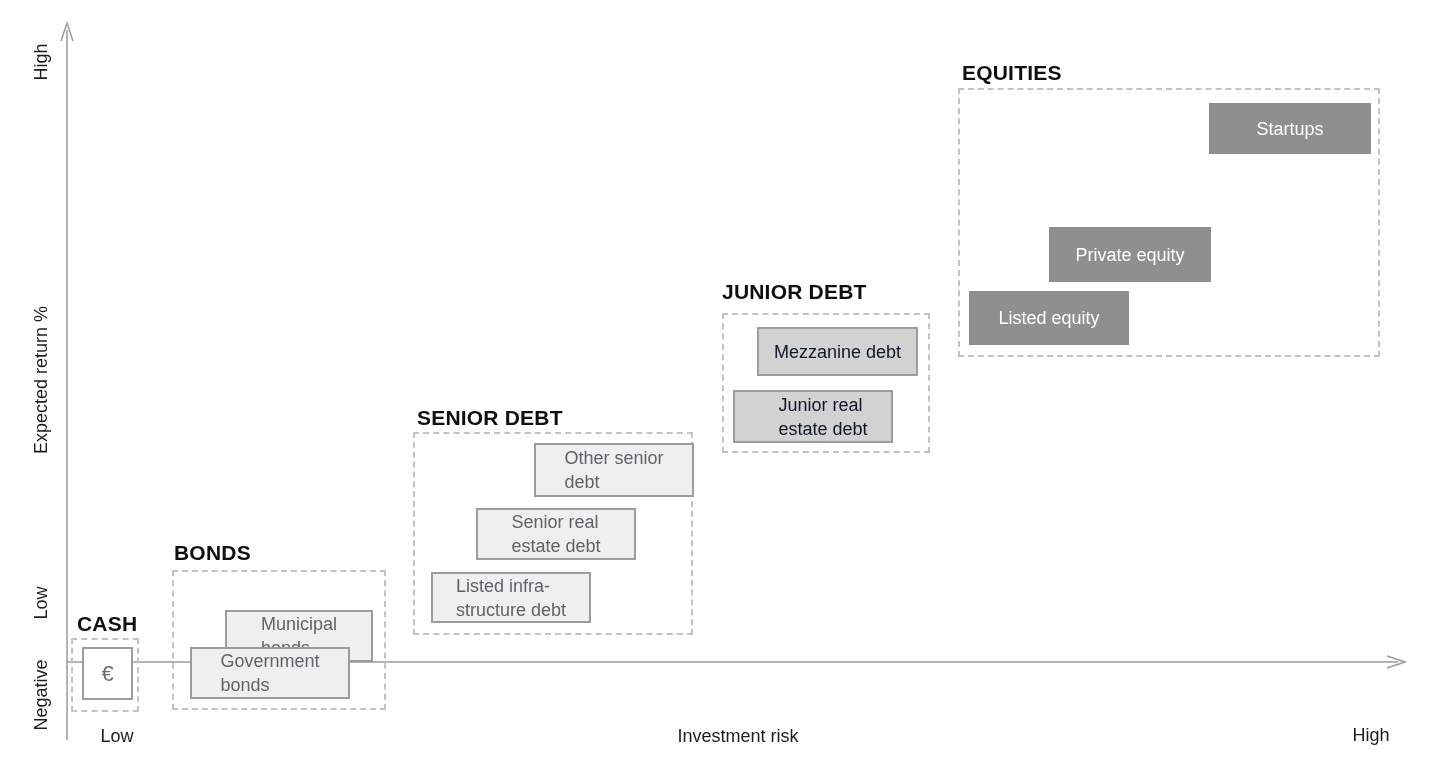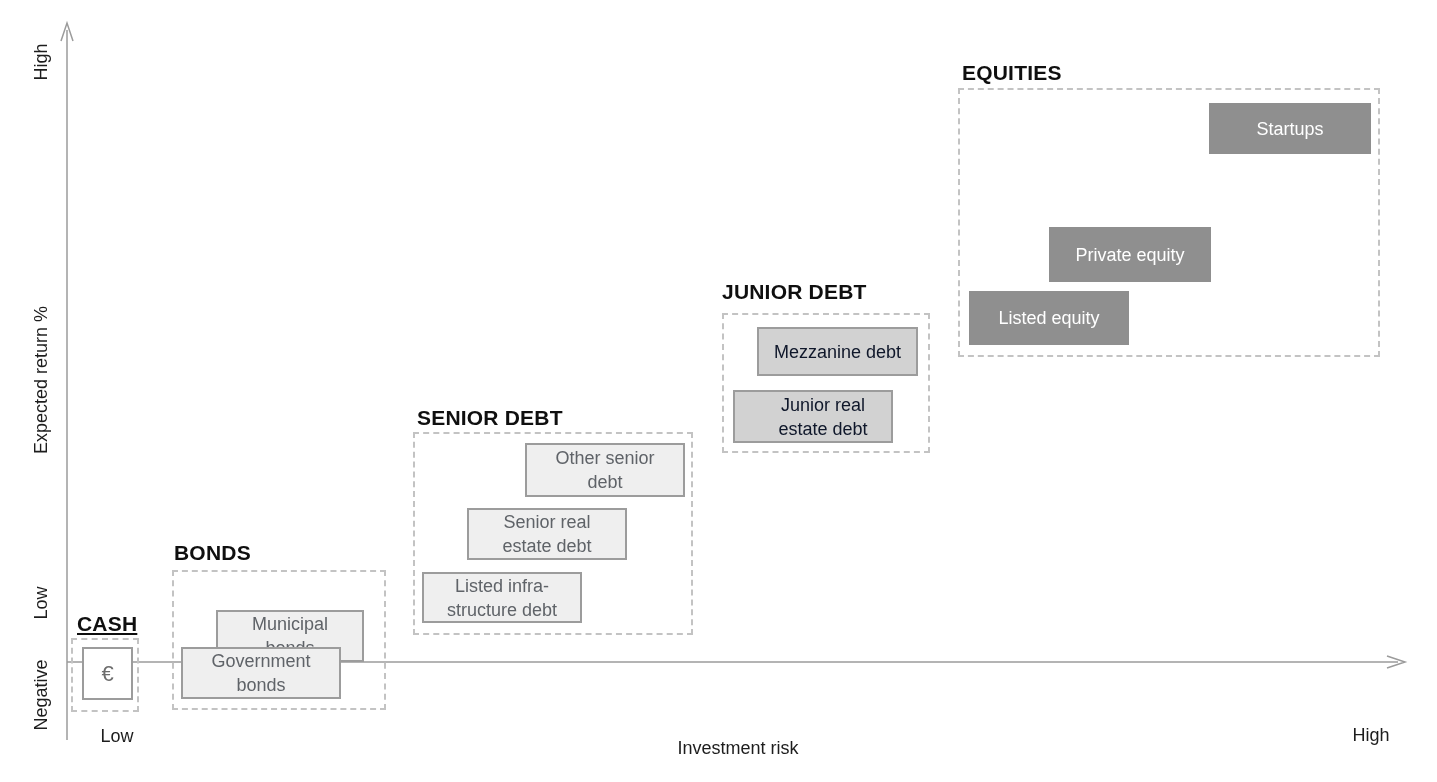--- a/index.html
+++ b/index.html
@@ -35,27 +35,27 @@
     position: absolute;
     border: 2px dashed #c3c3c3;
     z-index: 2;
     background: transparent;
   }
   .box {
     position: absolute;
     display: flex;
     align-items: center;
     justify-content: center;
-    text-align: center;
+    text-align: left;
     font-size: 18px;
     line-height: 24px;
     white-space: pre-line;
     z-index: 3;
   }
-  .box.light  { background: #efefef; border: 2px solid #9c9c9c; color: #5f6368; }
+  .box.light  { background: #efefef; border: 2px solid #9c9c9c; color: #5f6368; margin-left: 9px; }
   .box.junior { background: #d2d2d2; border: 2px solid #9c9c9c; color: #0f172a; }
   .box.equity { background: #8f8f8f; color: #ffffff; }
   .box.cash   { background: #ffffff; border: 2px solid #9c9c9c; color: #6d6d6d; font-size: 22px; }
 </style>
 </head>
 <body>
 
 <div class="canvas">
 
   <svg class="axes" width="1437" height="782" viewBox="0 0 1437 782">
@@ -64,24 +64,24 @@
     <line x1="67" y1="662" x2="1398" y2="662" stroke="#9b9b9b" stroke-width="1.5"></line>
     <path d="M1387,656 L1405,662 L1387,668" fill="none" stroke="#9b9b9b" stroke-width="1.5"></path>
   </svg>
 
   <span class="ylabel" style="left:41px; top:62px;">High</span>
   <span class="ylabel" style="left:41px; top:380px;">Expected return %</span>
   <span class="ylabel" style="left:41px; top:603px;">Low</span>
   <span class="ylabel" style="left:41px; top:695px;">Negative</span>
 
   <span class="xlabel" style="left:117px;  top:736px;">Low</span>
-  <span class="xlabel" style="left:738px;  top:736px;margin-top:12px;">Investment risk</span>
+  <span class="xlabel" style="left:738px;  top:736px;">Investment risk</span>
   <span class="xlabel" style="left:1371px; top:735px;">High</span>
 
-  <div class="group-title" style="left:77px; top:612px;text-decoration:underline;">CASH</div>
+  <div class="group-title" style="left:77px; top:612px;">CASH</div>
   <div class="group-box" style="left:71px; top:638px; width:68px; height:74px;"></div>
   <div class="box cash" style="left:82px; top:647px; width:51px; height:53px;">€</div>
 
   <div class="group-title" style="left:174px; top:541px;">BONDS</div>
   <div class="group-box" style="left:172px; top:570px; width:214px; height:140px;"></div>
   <div class="box light" style="left:216px; top:610px; width:148px; height:52px;">Municipal
 bonds</div>
   <div class="box light" style="left:181px; top:647px; width:160px; height:52px;">Government
 bonds</div>
 

